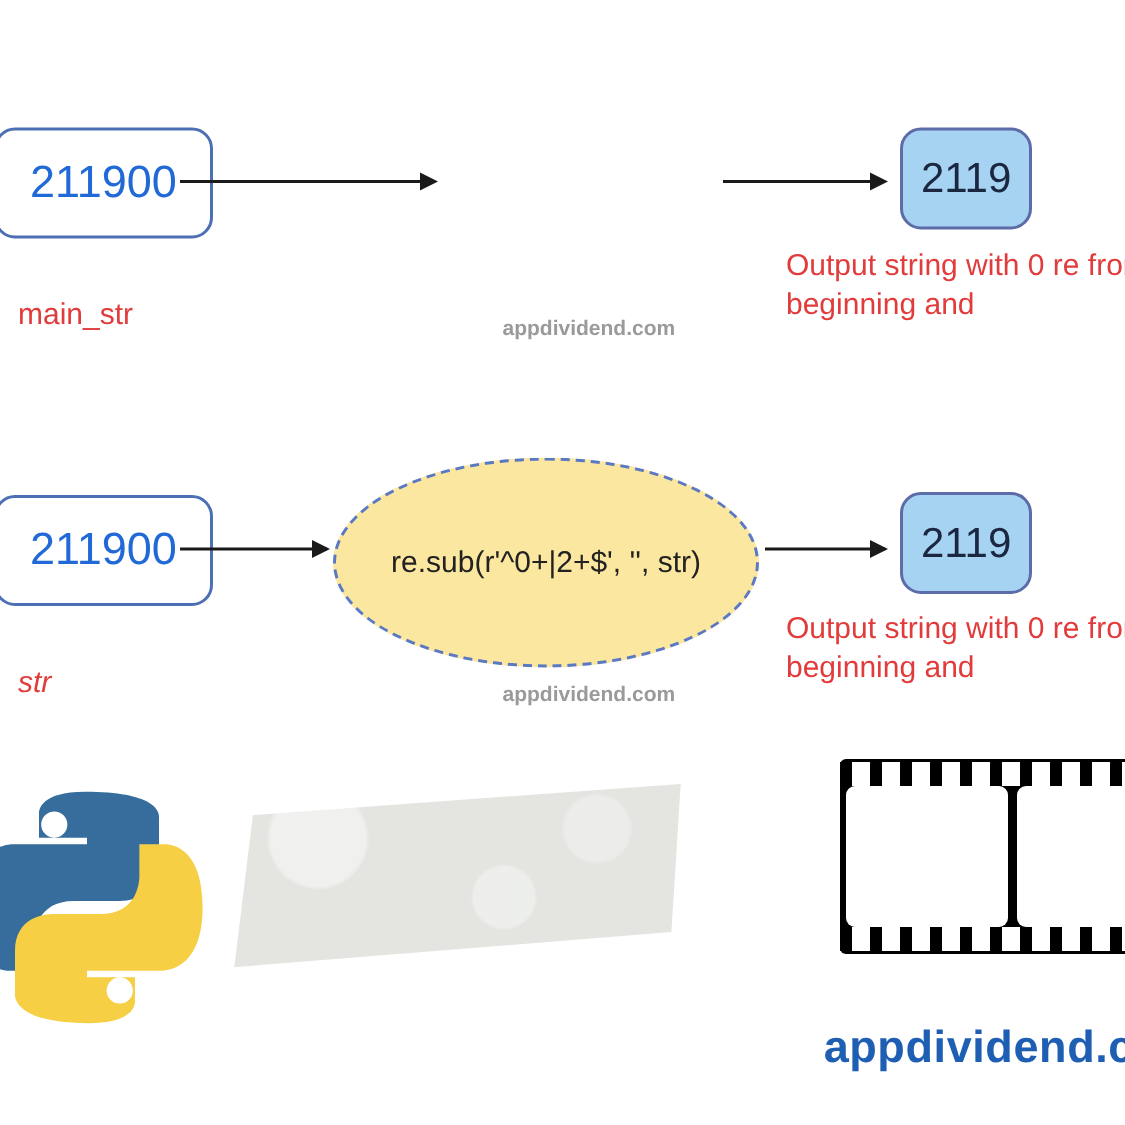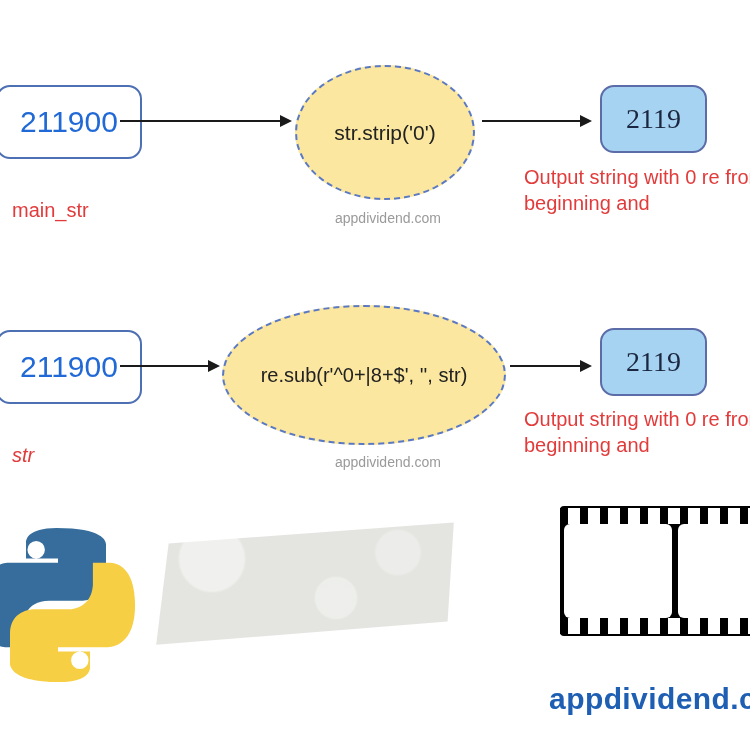--- a/index.html
+++ b/index.html
@@ -60,33 +60,33 @@
     width: 284px;
     height: 140px;
     border-radius: 50% / 50%;
     font-size: 20px;
   }
 
   .method-label {
     position: absolute;
     color: #9a9a9a;
     font-size: 14px;
+    font-weight: bold;
   }
   .method-label.row1 { top: 210px; left: 335px; }
   .method-label.row2 { top: 454px; left: 335px; }
 
   .output-box {
     position: absolute;
     background: #a7d3f2;
     border: 2px solid #5c6ca8;
     border-radius: 14px;
     color: #1b2740;
     font-size: 28px;
-    padding: 16px 24px;
-    font-family: Liberation Serif, serif;
+    padding: 16px 12px;
   }
   .output-box.row1 { top: 85px; left: 600px; }
   .output-box.row2 { top: 328px; left: 600px; }
 
   .output-label {
     position: absolute;
     color: #e23b3b;
     font-size: 20px;
     left: 524px;
     width: 260px;
@@ -183,42 +183,39 @@
 
 <div class="stage">
 
   <div class="input-box row1">
     <span>211900</span>
   </div>
   <div class="input-label row1">main_str</div>
 
   <div class="arrow a1"></div>
 
-  <div class="method-blob row1">
-    <span>str.strip('0')</span>
-  </div>
   <div class="method-label row1">appdividend.com</div>
 
   <div class="arrow a2"></div>
 
   <div class="output-box row1">
     <span>2119</span>
   </div>
   <div class="output-label row1">Output string with 0 re
 from beginning and</div>
 
   <div class="input-box row2">
     <span>211900</span>
   </div>
   <div class="input-label row2">str</div>
 
   <div class="arrow a3"></div>
 
   <div class="method-blob row2">
-    <span>re.sub(r'^0+|8+$', '', str)</span>
+    <span>re.sub(r'^0+|2+$', '', str)</span>
   </div>
   <div class="method-label row2">appdividend.com</div>
 
   <div class="arrow a4"></div>
 
   <div class="output-box row2">
     <span>2119</span>
   </div>
   <div class="output-label row2">Output string with 0 re
 from beginning and</div>

